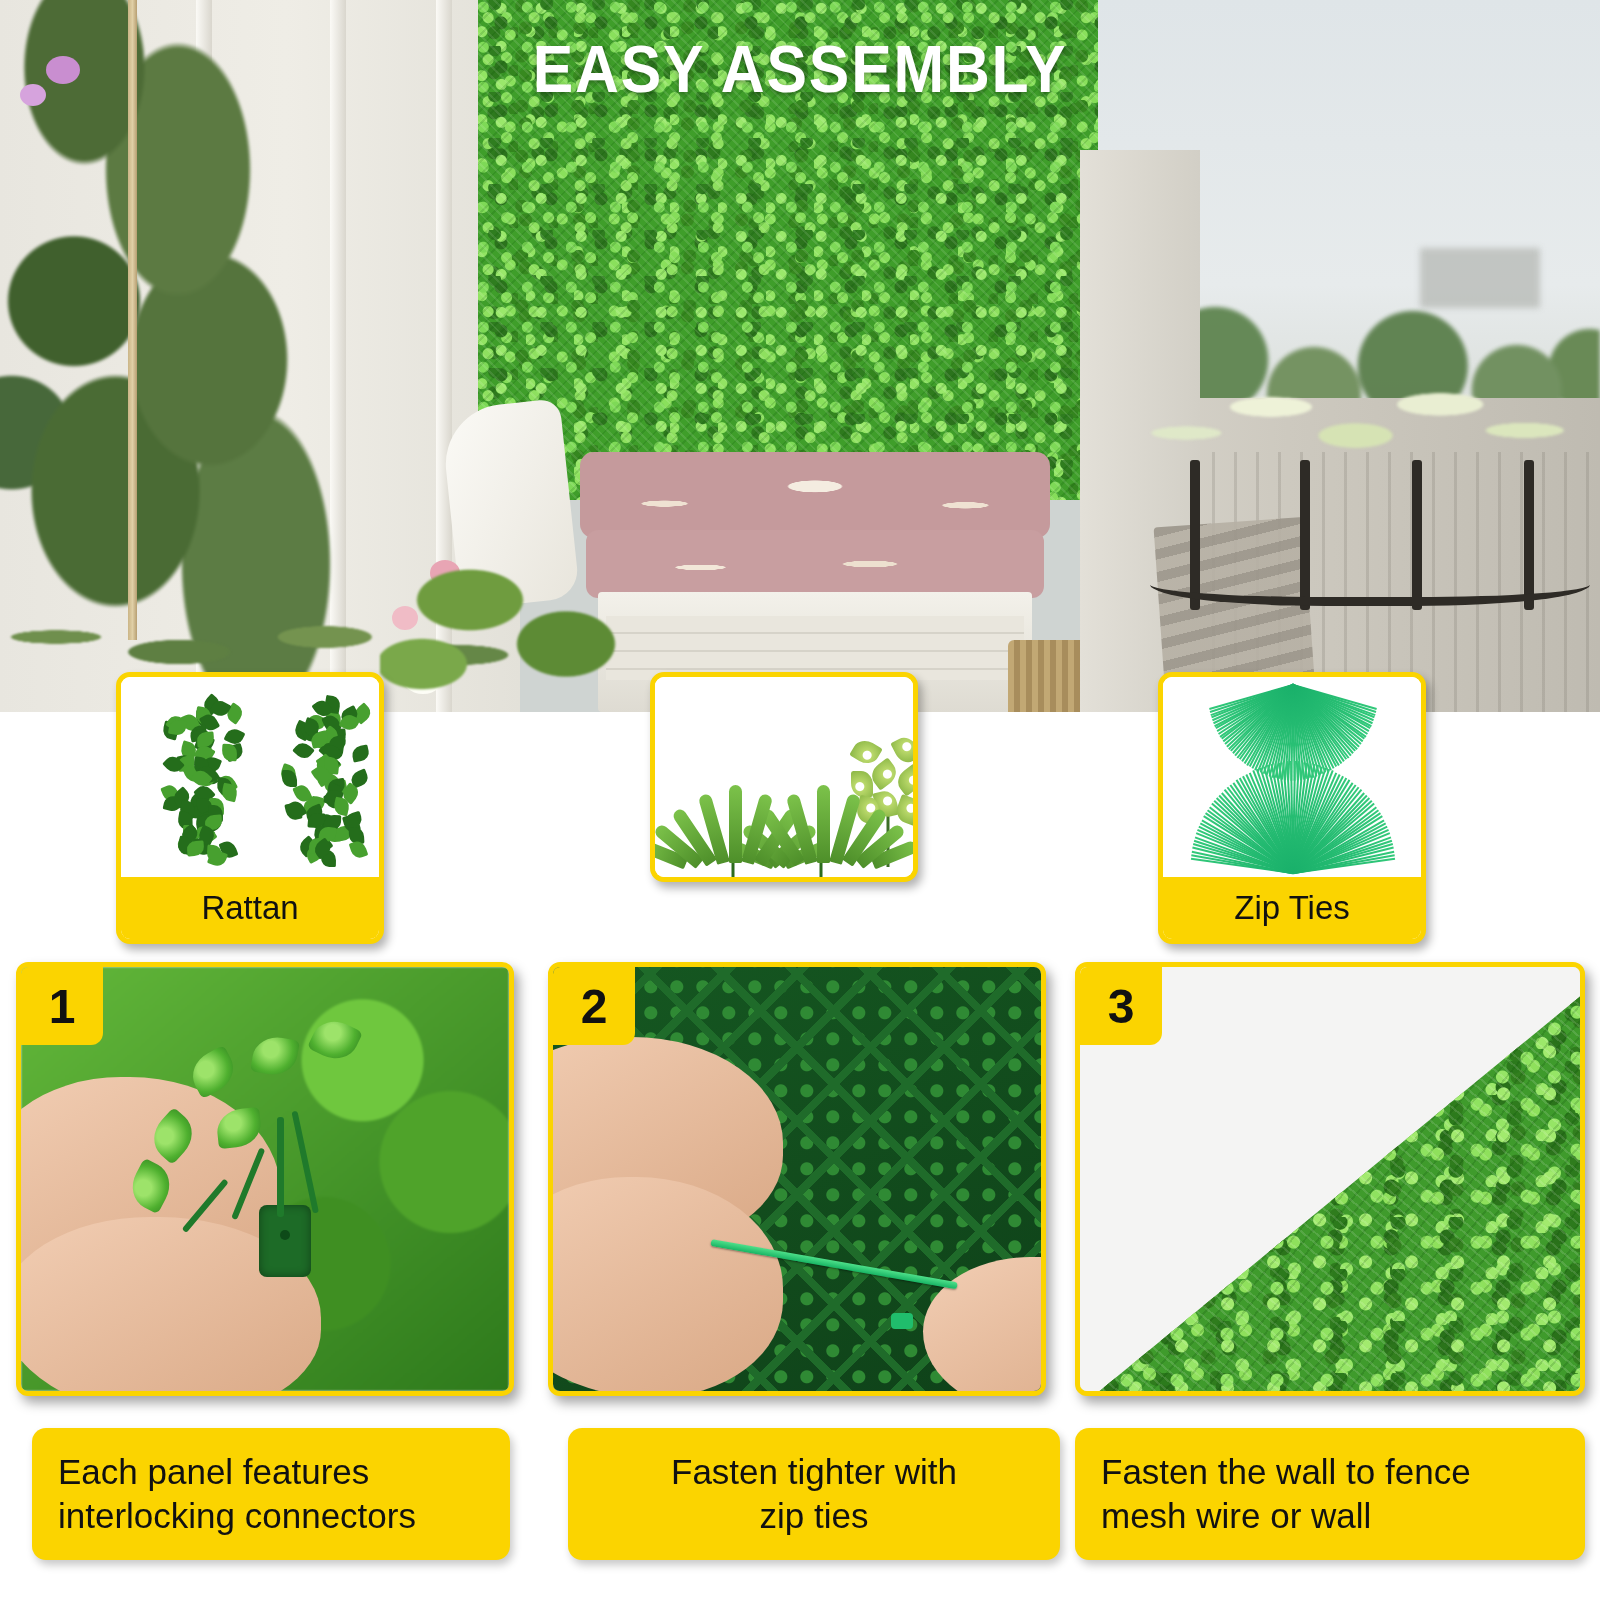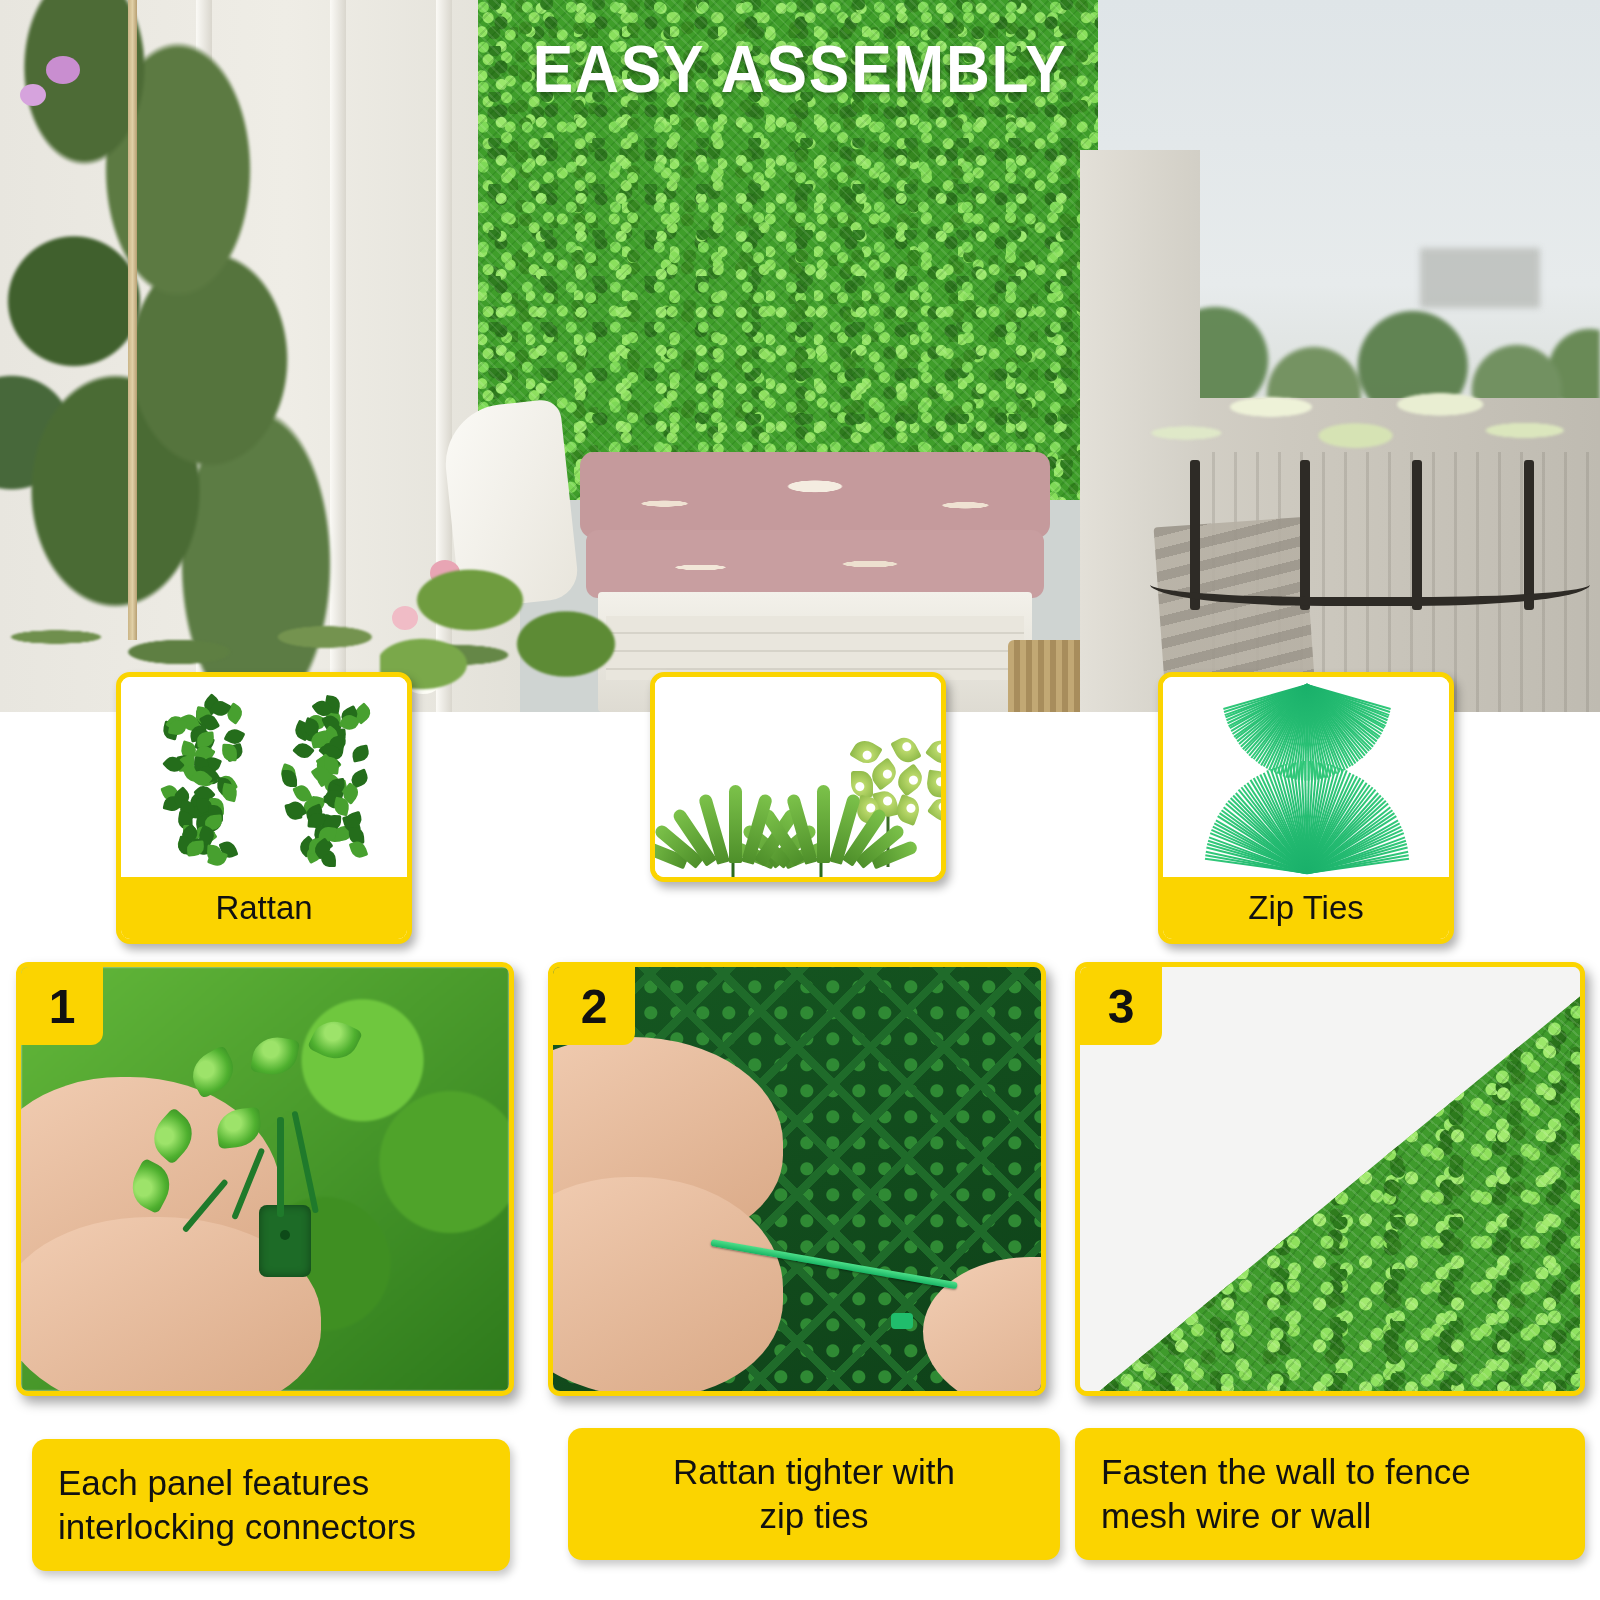--- a/index.html
+++ b/index.html
@@ -204,21 +204,21 @@
     display: flex; align-items: center; justify-content: center;
   }
   .subtitle-bar span {
     font-size: 41px; font-weight: bold; color: #111;
     transform: scaleX(.97); white-space: nowrap;
   }
 
   
   .parts { position: absolute; left: 0; top: 0; width: 1600px; height: 0; }
   .part-card {
-    position: absolute; top: 672px; width: 296px;
+    position: absolute; top: 672px; width: 268px;
     border: 5px solid #fbd400; border-radius: 14px;
     background: #fff; overflow: hidden;
     box-shadow: 4px 6px 10px rgba(0,0,0,.30);
   }
   .part-card.c1 { left: 116px; }
   .part-card.c2 { left: 650px; }
   .part-card.c3 { left: 1158px; }
   .part-img { position: relative; height: 200px; background: #fff; overflow: hidden; }
   .part-label {
     height: 62px; background: #fbd400;
@@ -285,21 +285,21 @@
     font-size: 48px; font-weight: bold; color: #111; z-index: 5;
   }
   .caption {
     position: absolute; top: 1428px; min-height: 130px; width: 478px;
     background: #fbd400; border-radius: 14px;
     padding: 22px 26px;
     font-size: 35px; line-height: 1.25; color: #111;
     box-shadow: 3px 5px 9px rgba(0,0,0,.22);
     white-space: pre-line;
   }
-  .step.s1 .caption { left: 16px; margin-top: 11px; }
+  .step.s1 .caption { left: 16px; }
   .step.s2 .caption { left: 20px; width: 492px; text-align: center; }
   .step.s3 .caption { left: 0px; width: 510px; }
 
   
   .s1-bg {
     position: absolute; inset: 0;
     background:
       radial-gradient(circle at 70% 22%, #6fc73e 0 60px, transparent 62px),
       radial-gradient(circle at 88% 46%, #4fa32a 0 70px, transparent 72px),
       radial-gradient(circle at 62% 70%, #3f8f22 0 66px, transparent 68px),
@@ -808,21 +808,21 @@
     <div class="step s2">
       <div class="step-card">
         <div class="mesh"></div>
         <div class="hand" style="left:-70px; top:70px;  width:300px; height:210px;"></div>
         <div class="hand" style="left:-60px; top:210px; width:290px; height:220px;"></div>
         <div class="hand" style="left:370px; top:290px; width:230px; height:160px;"></div>
         <div class="ziptie" style="left:158px; top:272px; width:250px; transform:rotate(10deg);"></div>
         <div class="ziptie-head" style="left:338px; top:346px;"></div>
         <div class="badge">2</div>
       </div>
-      <div class="caption">Rattan tighter with
+      <div class="caption">Fasten tighter with
 zip ties</div>
     </div>
 
     <div class="step s3">
       <div class="step-card">
         <div class="s3-bg"></div>
         <div class="boxwood"></div>
         <div class="badge">3</div>
       </div>
       <div class="caption">Fasten the wall to fence

